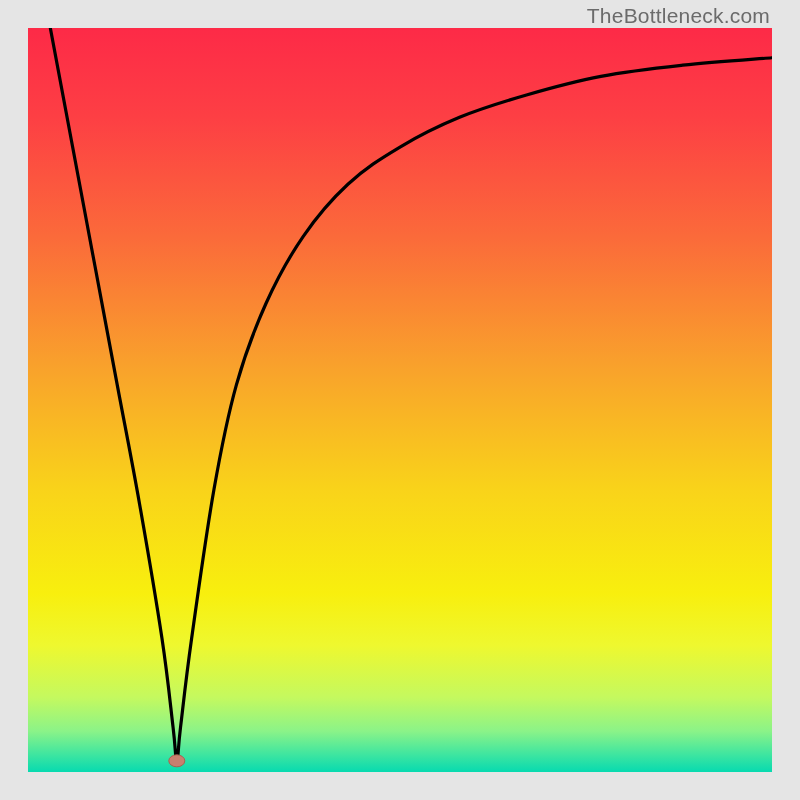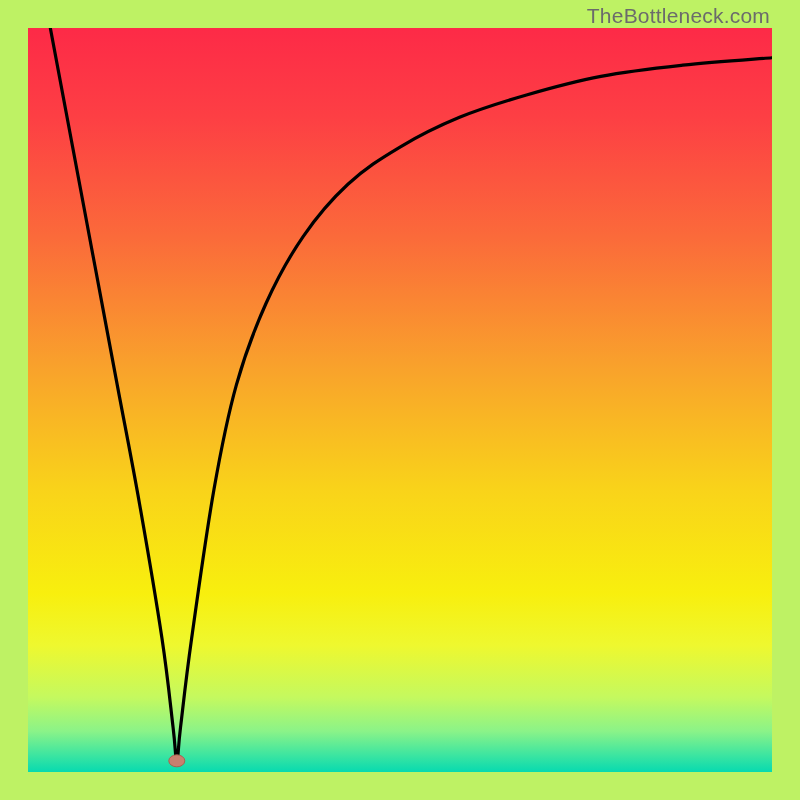--- a/index.html
+++ b/index.html
@@ -8,21 +8,21 @@
     width: 800px;
     height: 800px;
     background: #000;
     overflow: hidden;
     font-family: Arial, Helvetica, sans-serif;
   }
   .frame {
     position: relative;
     width: 800px;
     height: 800px;
-    background: #bef264;
+    background: #e5e5e5;
   }
   .plot-area {
     position: absolute;
     left: 28px;
     top: 28px;
     width: 744px;
     height: 744px;
     overflow: hidden;
   }
   .gradient {

